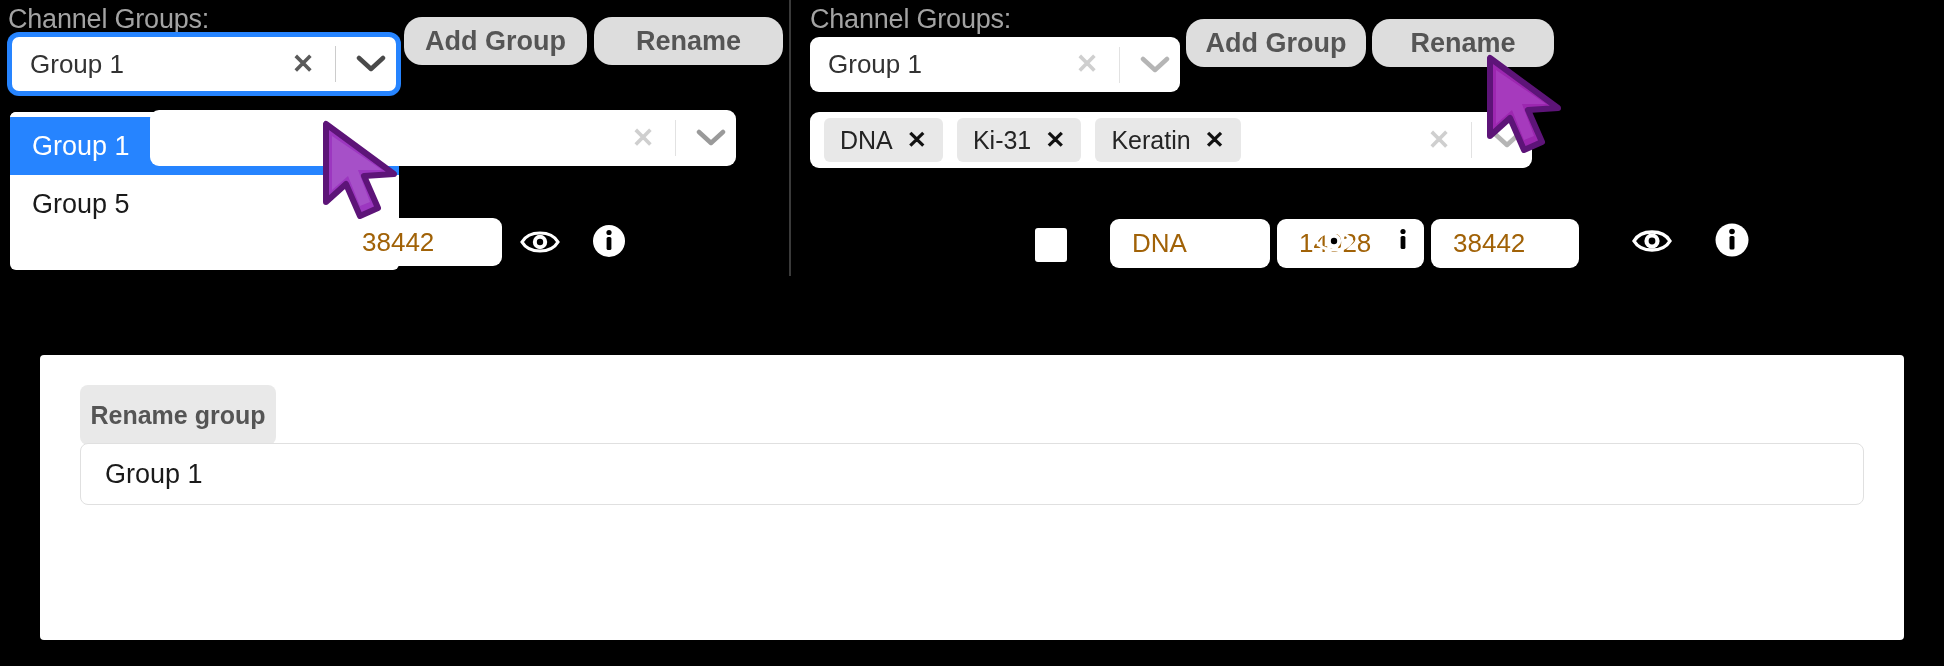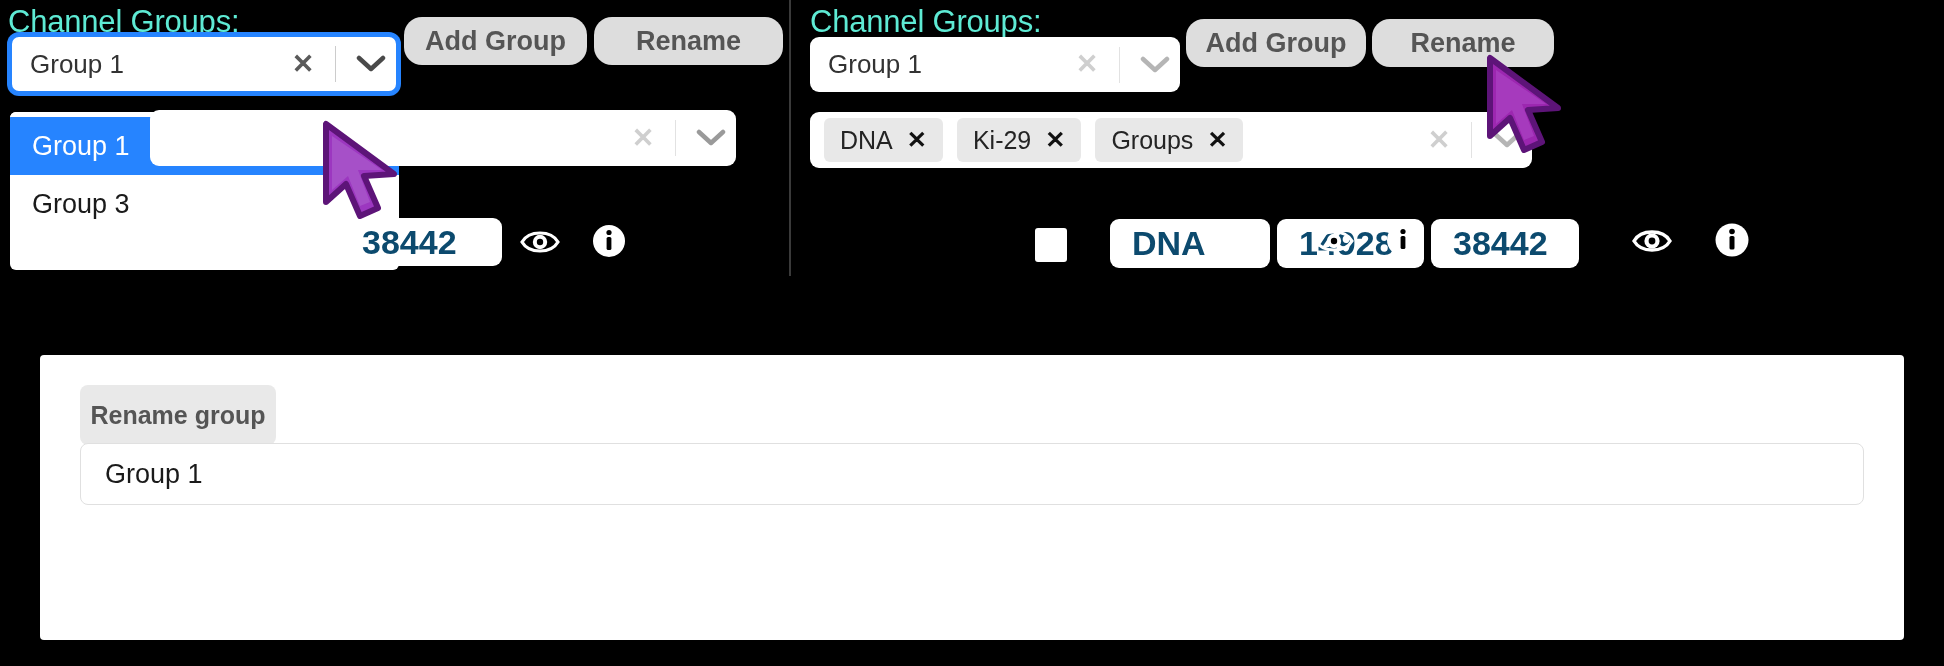--- a/index.html
+++ b/index.html
@@ -7,22 +7,22 @@
     width: 1944px; height: 666px;
     background: #000;
     font-family: "Liberation Sans", sans-serif;
     overflow: hidden;
   }
   #root { position: relative; width: 1944px; height: 666px; background: #000; }
 
   
   .label-top {
     position: absolute;
-    color: #5eead4;
-    font-size: 31px;
+    color: #a3a3a3;
+    font-size: 27px;
     letter-spacing: -0.2px;
     white-space: nowrap;
   }
   .select-box {
     position: absolute;
     background: #ffffff;
     border-radius: 9px;
     display: flex;
     align-items: center;
   }
@@ -130,25 +130,24 @@
     background: #ffffff;
     border-radius: 3px;
   }
   .field {
     position: absolute;
     background: #ffffff;
     border-radius: 9px;
     display: flex;
     align-items: center;
     padding-left: 22px;
-    font-size: 34px;
-    color: #0c4a6e;
+    font-size: 26px;
+    color: #a16207;
     white-space: nowrap;
     overflow: hidden;
-    font-weight: bold;
   }
   .icon-btn { position: absolute; }
 
   
   .panel-divider {
     position: absolute;
     width: 2px;
     background: #3a3a3a;
   }
 
@@ -212,21 +211,21 @@
     <div class="chev">
       <svg width="30" height="18" viewBox="0 0 30 18" aria-hidden="true">
         <polyline points="3,3 15,14 27,3" fill="none" stroke="#4a4a4a" stroke-width="4.5" stroke-linecap="round" stroke-linejoin="round"></polyline>
       </svg>
     </div>
   </div>
 
   <div class="menu" style="left:10px; top:112px; width:389px; height:158px;">
     <div style="height:5px;background:#fff;"></div>
     <div class="menu-item selected">Group 1</div>
-    <div class="menu-item">Group 3</div>
+    <div class="menu-item">Group 5</div>
   </div>
 
   <button class="tbtn" style="left:404px; top:17px; width:183px; height:48px;">Add Group</button>
 
   <button class="tbtn" style="left:594px; top:17px; width:189px; height:48px;">Rename</button>
 
   <div class="select-box" style="left:150px; top:110px; width:586px; height:56px;">
     <div class="select-value muted" style="position:relative;"></div>
     <div class="clear-x light">✕</div>
     <div class="vdiv light"></div>
@@ -277,25 +276,25 @@
   <button class="tbtn" style="left:1186px; top:19px; width:180px; height:48px;">Add Group</button>
 
   <button class="tbtn" style="left:1372px; top:19px; width:182px; height:48px;">Rename</button>
 
   <div class="tagfield" style="left:810px; top:112px; width:722px; height:56px;">
     <div class="tag">
       <span>DNA</span>
       <span class="tag-x">✕</span>
     </div>
     <div class="tag">
-      <span>Ki-29</span>
+      <span>Ki-31</span>
       <span class="tag-x">✕</span>
     </div>
     <div class="tag">
-      <span>Groups</span>
+      <span>Keratin</span>
       <span class="tag-x">✕</span>
     </div>
     <div class="tag-spacer"></div>
     <div class="clear-x light">✕</div>
     <div class="vdiv light"></div>
     <div class="chev">
       <svg width="30" height="18" viewBox="0 0 30 18" aria-hidden="true">
         <polyline points="3,3 15,14 27,3" fill="none" stroke="#b5b5b5" stroke-width="4.5" stroke-linecap="round" stroke-linejoin="round"></polyline>
       </svg>
     </div>

